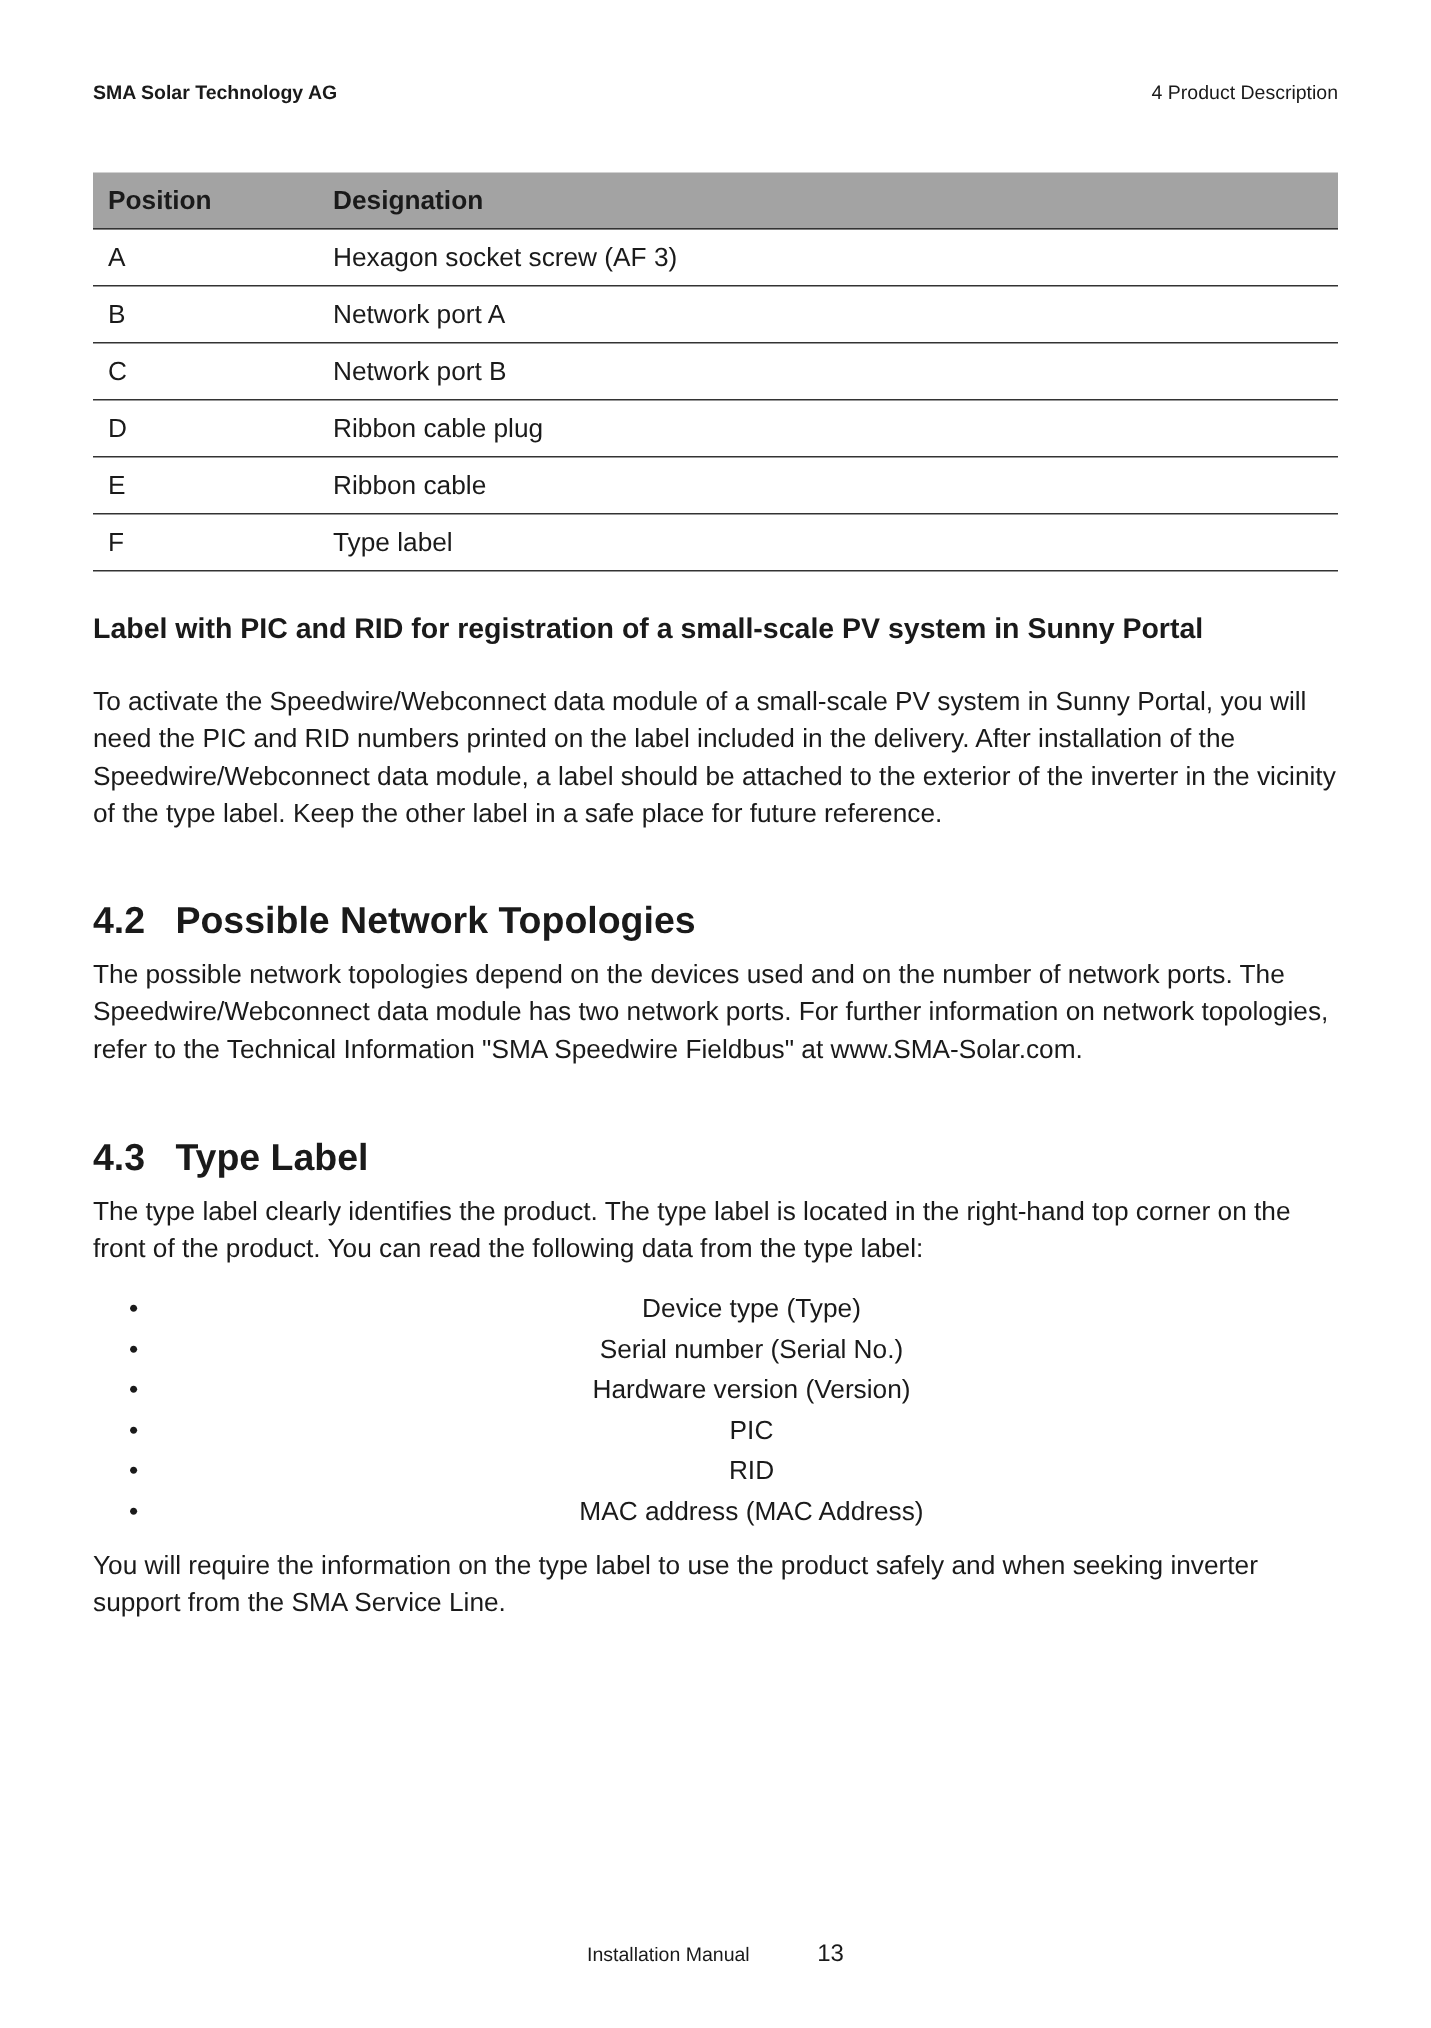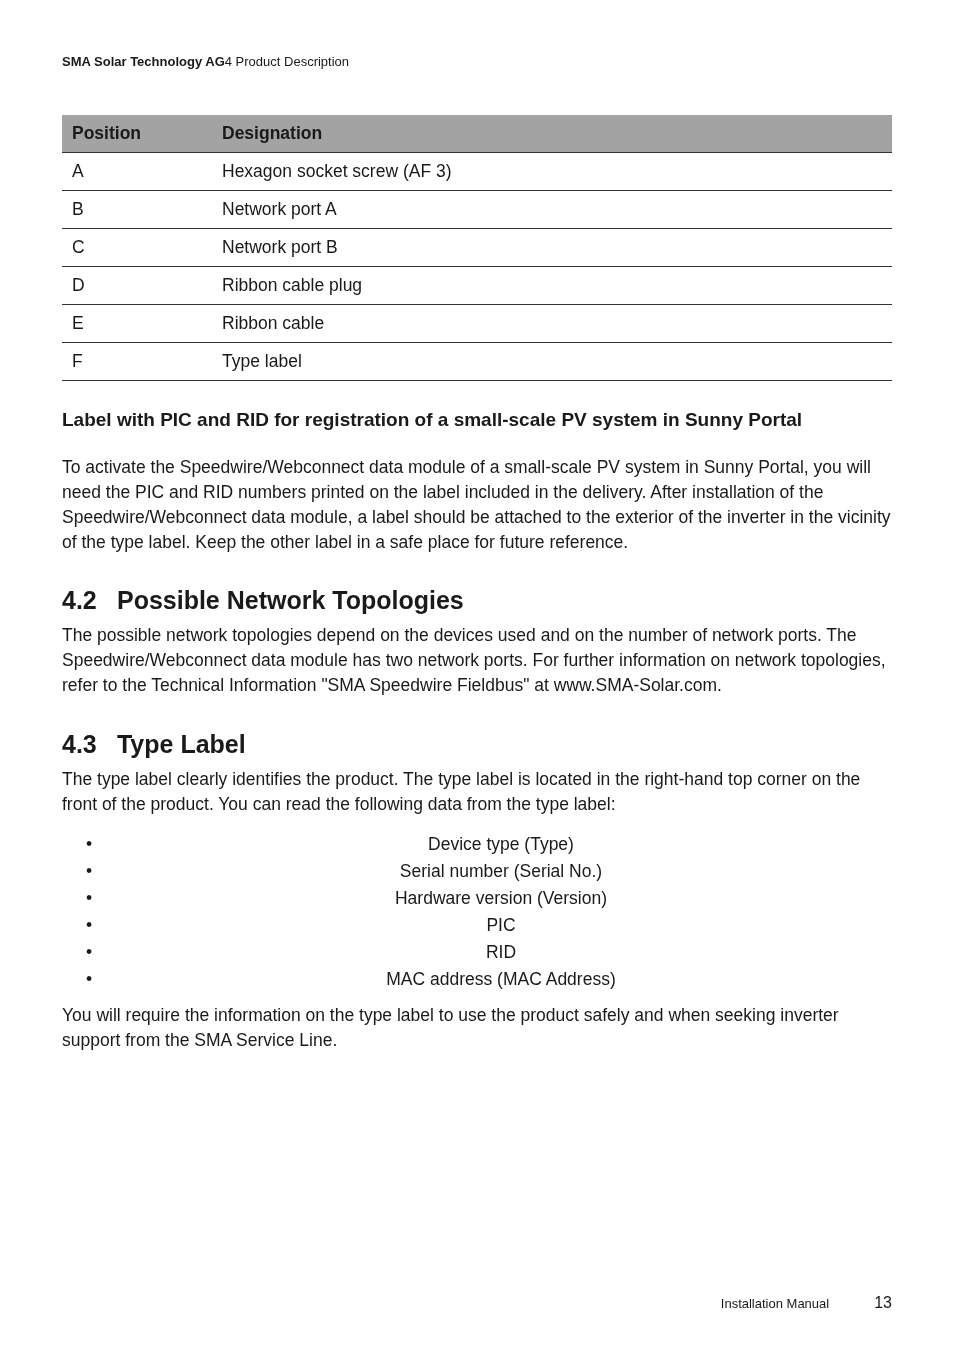--- a/index.html
+++ b/index.html
@@ -13,20 +13,21 @@
     box-sizing: border-box;
     width: 954px;
     height: 1352px;
     padding: 54px 62px 40px 62px;
     display: flex;
     flex-direction: column;
     position: relative;
   }
   .top-header {
     display: flex;
+    justify-content: space-between;
     font-size: 13px;
     margin-bottom: 46px;
   }
   .top-header .left {
     font-weight: bold;
   }
   .top-header .right {
     font-weight: normal;
   }
 
@@ -58,21 +59,21 @@
   }
   p.body-text {
     font-size: 17.5px;
     line-height: 1.42;
     margin: 0 0 14px 0;
   }
 
   h2.section-heading {
     font-size: 25px;
     font-weight: bold;
-    margin: 18px 0 8px 0;
+    margin: 32px 0 8px 0;
   }
   h2.section-heading .num {
     display: inline-block;
     min-width: 48px;
   }
 
   ul.bullets {
     list-style: none;
     padding: 0;
     margin: 0 0 10px 0;
@@ -91,21 +92,21 @@
     top: 0;
     font-size: 17.5px;
   }
 
   .footer {
     position: absolute;
     left: 62px;
     right: 62px;
     bottom: 40px;
     display: flex;
-    justify-content: flex-end;
+    justify-content: center;
     align-items: baseline;
     font-size: 13px;
   }
   .footer .center {
     position: absolute;
     left: 0;
     right: 0;
     text-align: center;
   }
   .footer .right {

